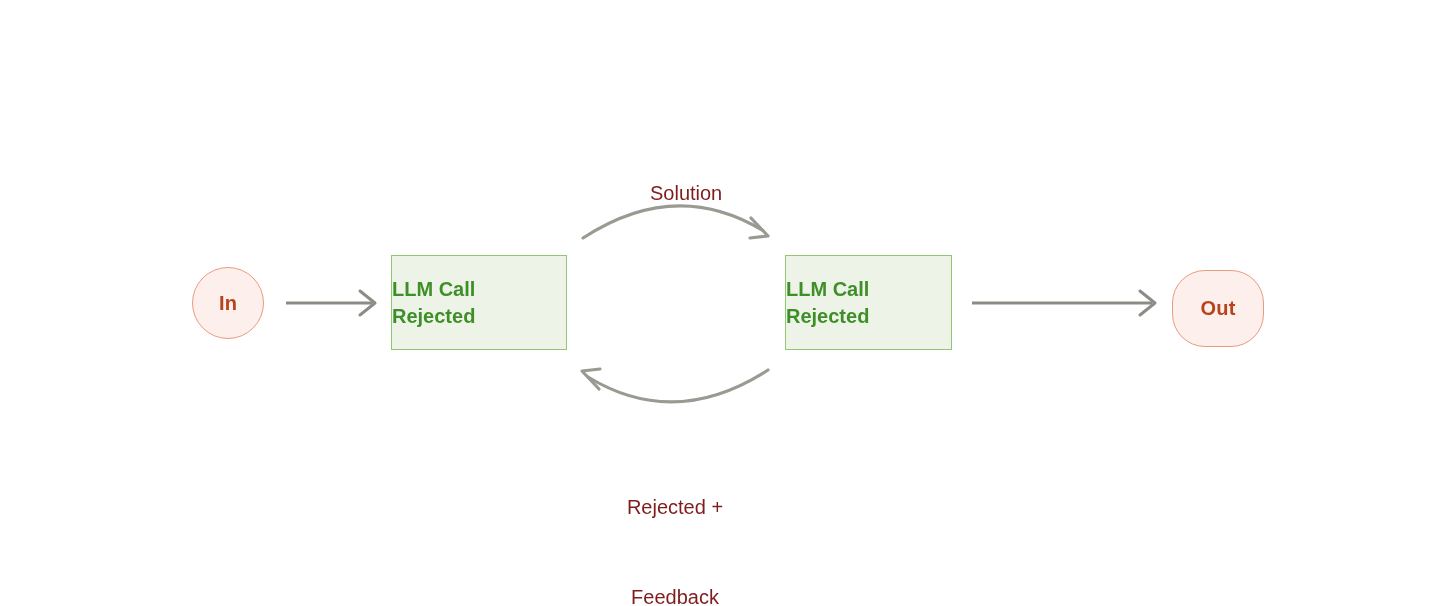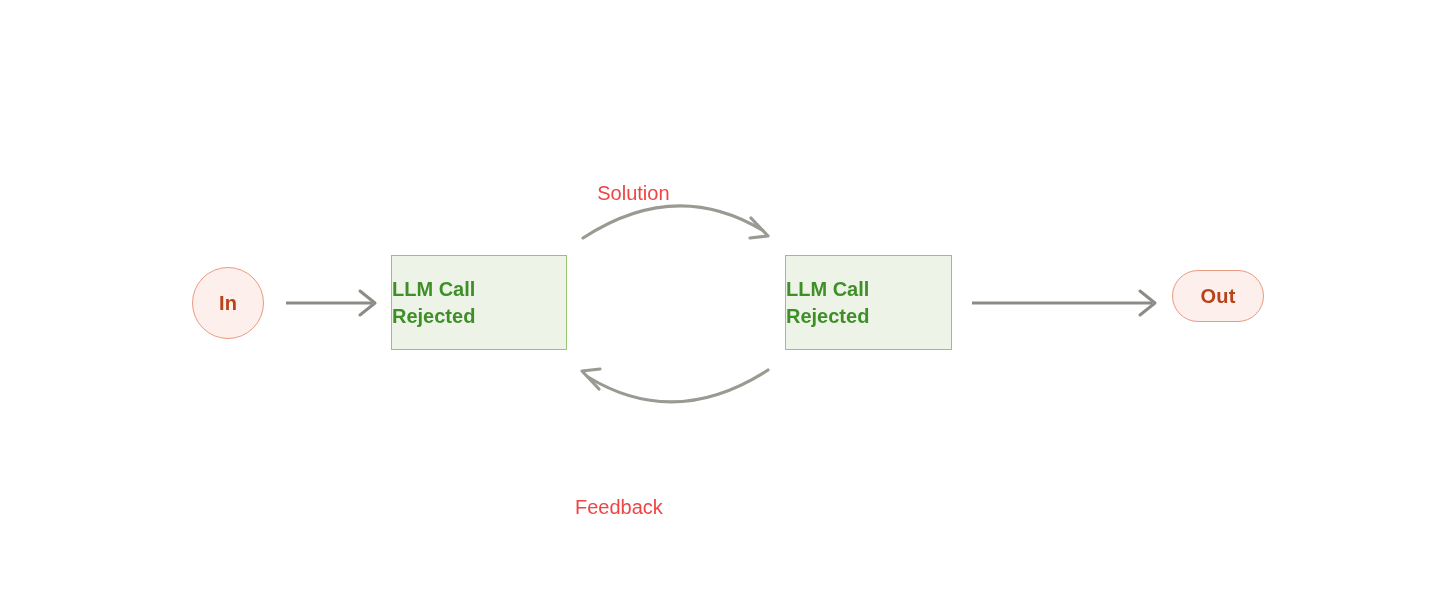--- a/index.html
+++ b/index.html
@@ -46,21 +46,21 @@
     top: 267px;
     width: 72px;
     height: 72px;
     border-radius: 50%;
     font-size: 20px;
   }
   #node-out {
     left: 1172px;
     top: 270px;
     width: 92px;
-    height: 52px;
+    height: 77px;
     border-radius: 33px;
     font-size: 20px;
   }
 
   
   .process-box {
     position: absolute;
     box-sizing: border-box;
     background: #edf4e7;
     border: 1.6px solid #93c572;
@@ -86,24 +86,24 @@
     width: 167px;
     height: 95px;
   }
   .process-box .line {
     display: block;
   }
 
   
   .edge-label {
     position: absolute;
-    color: #ef4444;
+    color: #7f1d1d;
     font-size: 20px;
     line-height: 1.5;
-    text-align: left;
+    text-align: center;
     white-space: pre;
   }
   #label-solution {
     left: 575px;
     top: 148px;
     width: 200px;
   }
   #label-rejected {
     left: 575px;
     top: 432px;
@@ -159,17 +159,18 @@
 
   <div class="terminal" id="node-out">
     <span>Out</span>
   </div>
 
   <div class="edge-label" id="label-solution">
     <span>Solution</span>
   </div>
 
   <div class="edge-label" id="label-rejected">
+    <div>Rejected +</div>
     <div>Feedback</div>
   </div>
 
 
 </div>
 
 </body></html>

